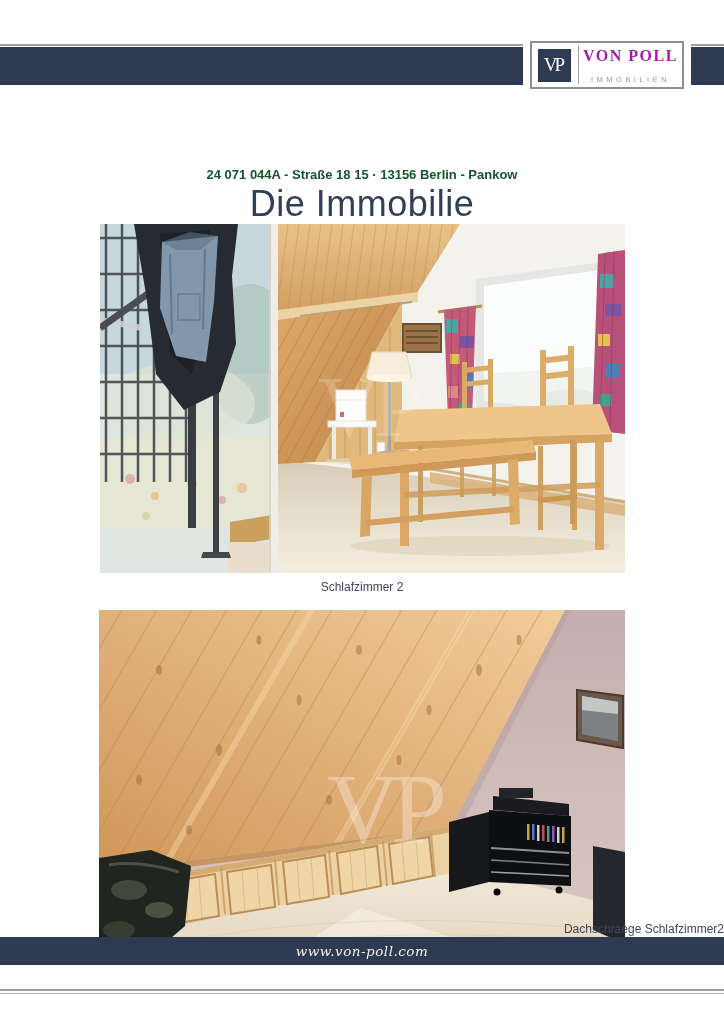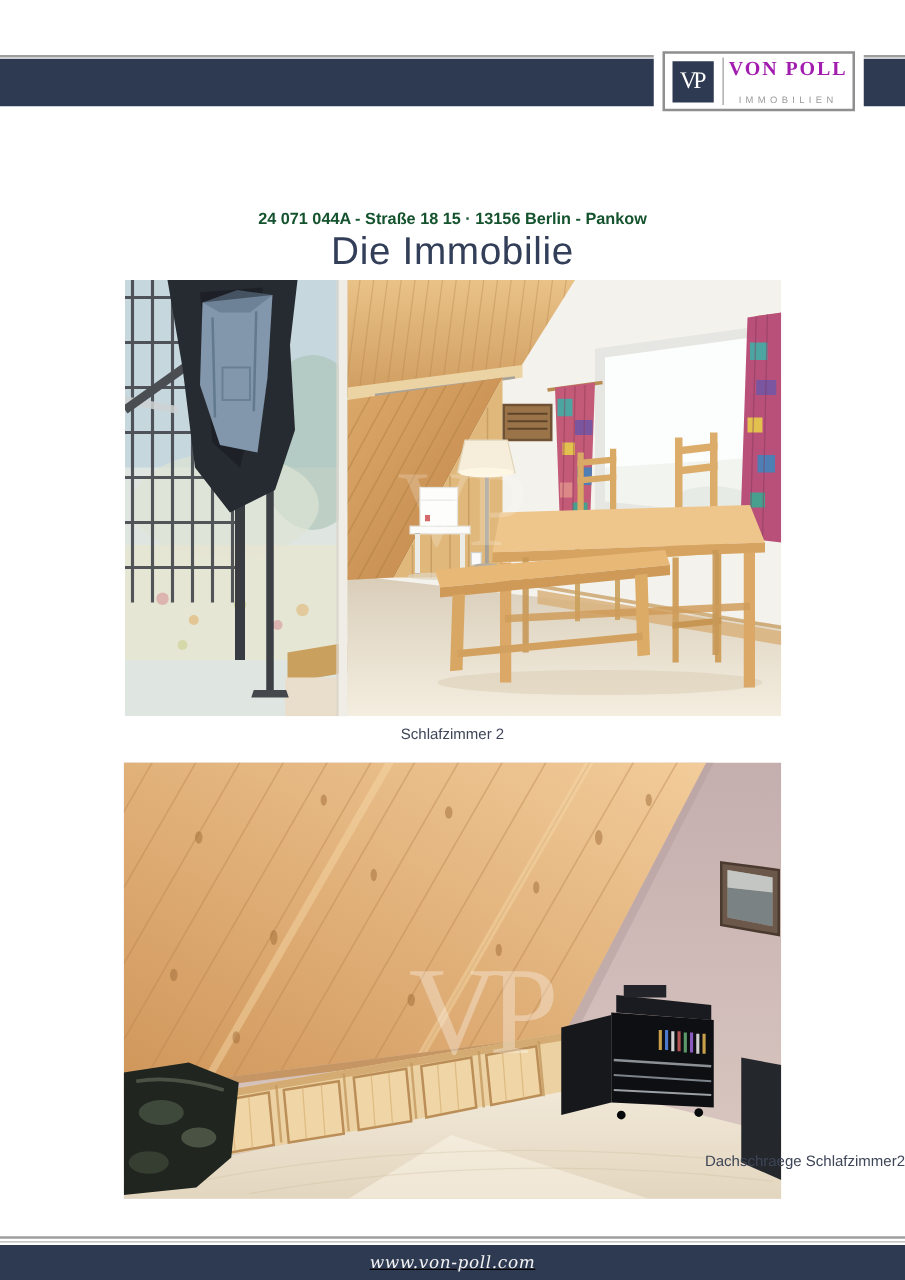--- a/index.html
+++ b/index.html
@@ -19,37 +19,37 @@
   .logo-divider { width:1px; align-self:stretch; margin:3px 0 3px 7px; background:#9e9e9e; }
   .logo-text { flex:1; text-align:center; padding:0 3px; }
   .brand     { font-family:"Liberation Serif", serif; color:#a21caf; font-size:16px;
                font-weight:700; letter-spacing:1.5px; white-space:nowrap; }
   .division  { color:#9a9a9a; font-size:7.5px; letter-spacing:3.5px; margin-top:10px; }
 
   
   .reference { position:absolute; top:167px; left:0; width:100%; text-align:center;
                color:#14532d; font-size:13px; font-weight:700; }
   .title     { position:absolute; top:183px; left:0; width:100%; text-align:center;
-               color:#333f58; font-size:31px; font-weight:400; margin:0; letter-spacing:0.5px; }
+               color:#333f58; font-size:36px; font-weight:400; margin:0; letter-spacing:0.5px; }
 
   .photo   { position:absolute; margin:0; }
   .photo-1 { left:100px; top:224px; width:525px; height:349px; }
   .photo-2 { left:99px;  top:610px; width:526px; height:349px; }
   .photo svg { display:block; width:100%; height:100%; }
 
   .caption   { position:absolute; left:0; width:100%; text-align:center;
                color:#3d4557; font-size:12px; }
   .caption-1 { top:580px; }
   .caption-2 { top:922px;text-align:right; }
 
   
   .footer-rule-a { position:absolute; top:989px; left:0; width:100%; height:2px; background:#9e9e9e; }
   .footer-rule-b { position:absolute; top:993px; left:0; width:100%; height:1px; background:#b5b5b5; }
-  .footer-bar { position:absolute; top:996px; left:0; width:100%; height:28px; background:#2e3a52;
-                display:flex; align-items:center; justify-content:center;text-decoration:underline; }
+  .footer-bar { position:absolute; top:937px; left:0; width:100%; height:28px; background:#2e3a52;
+                display:flex; align-items:center; justify-content:center; }
   .footer-url { color:#f2f2f2; font-family:"DejaVu Serif", serif; font-style:italic;
                 font-size:13.5px; letter-spacing:0.5px; }
 </style>
 </head>
 <body>
 
 <div class="page">
 
   <header>
     <div class="rule-top"></div>

